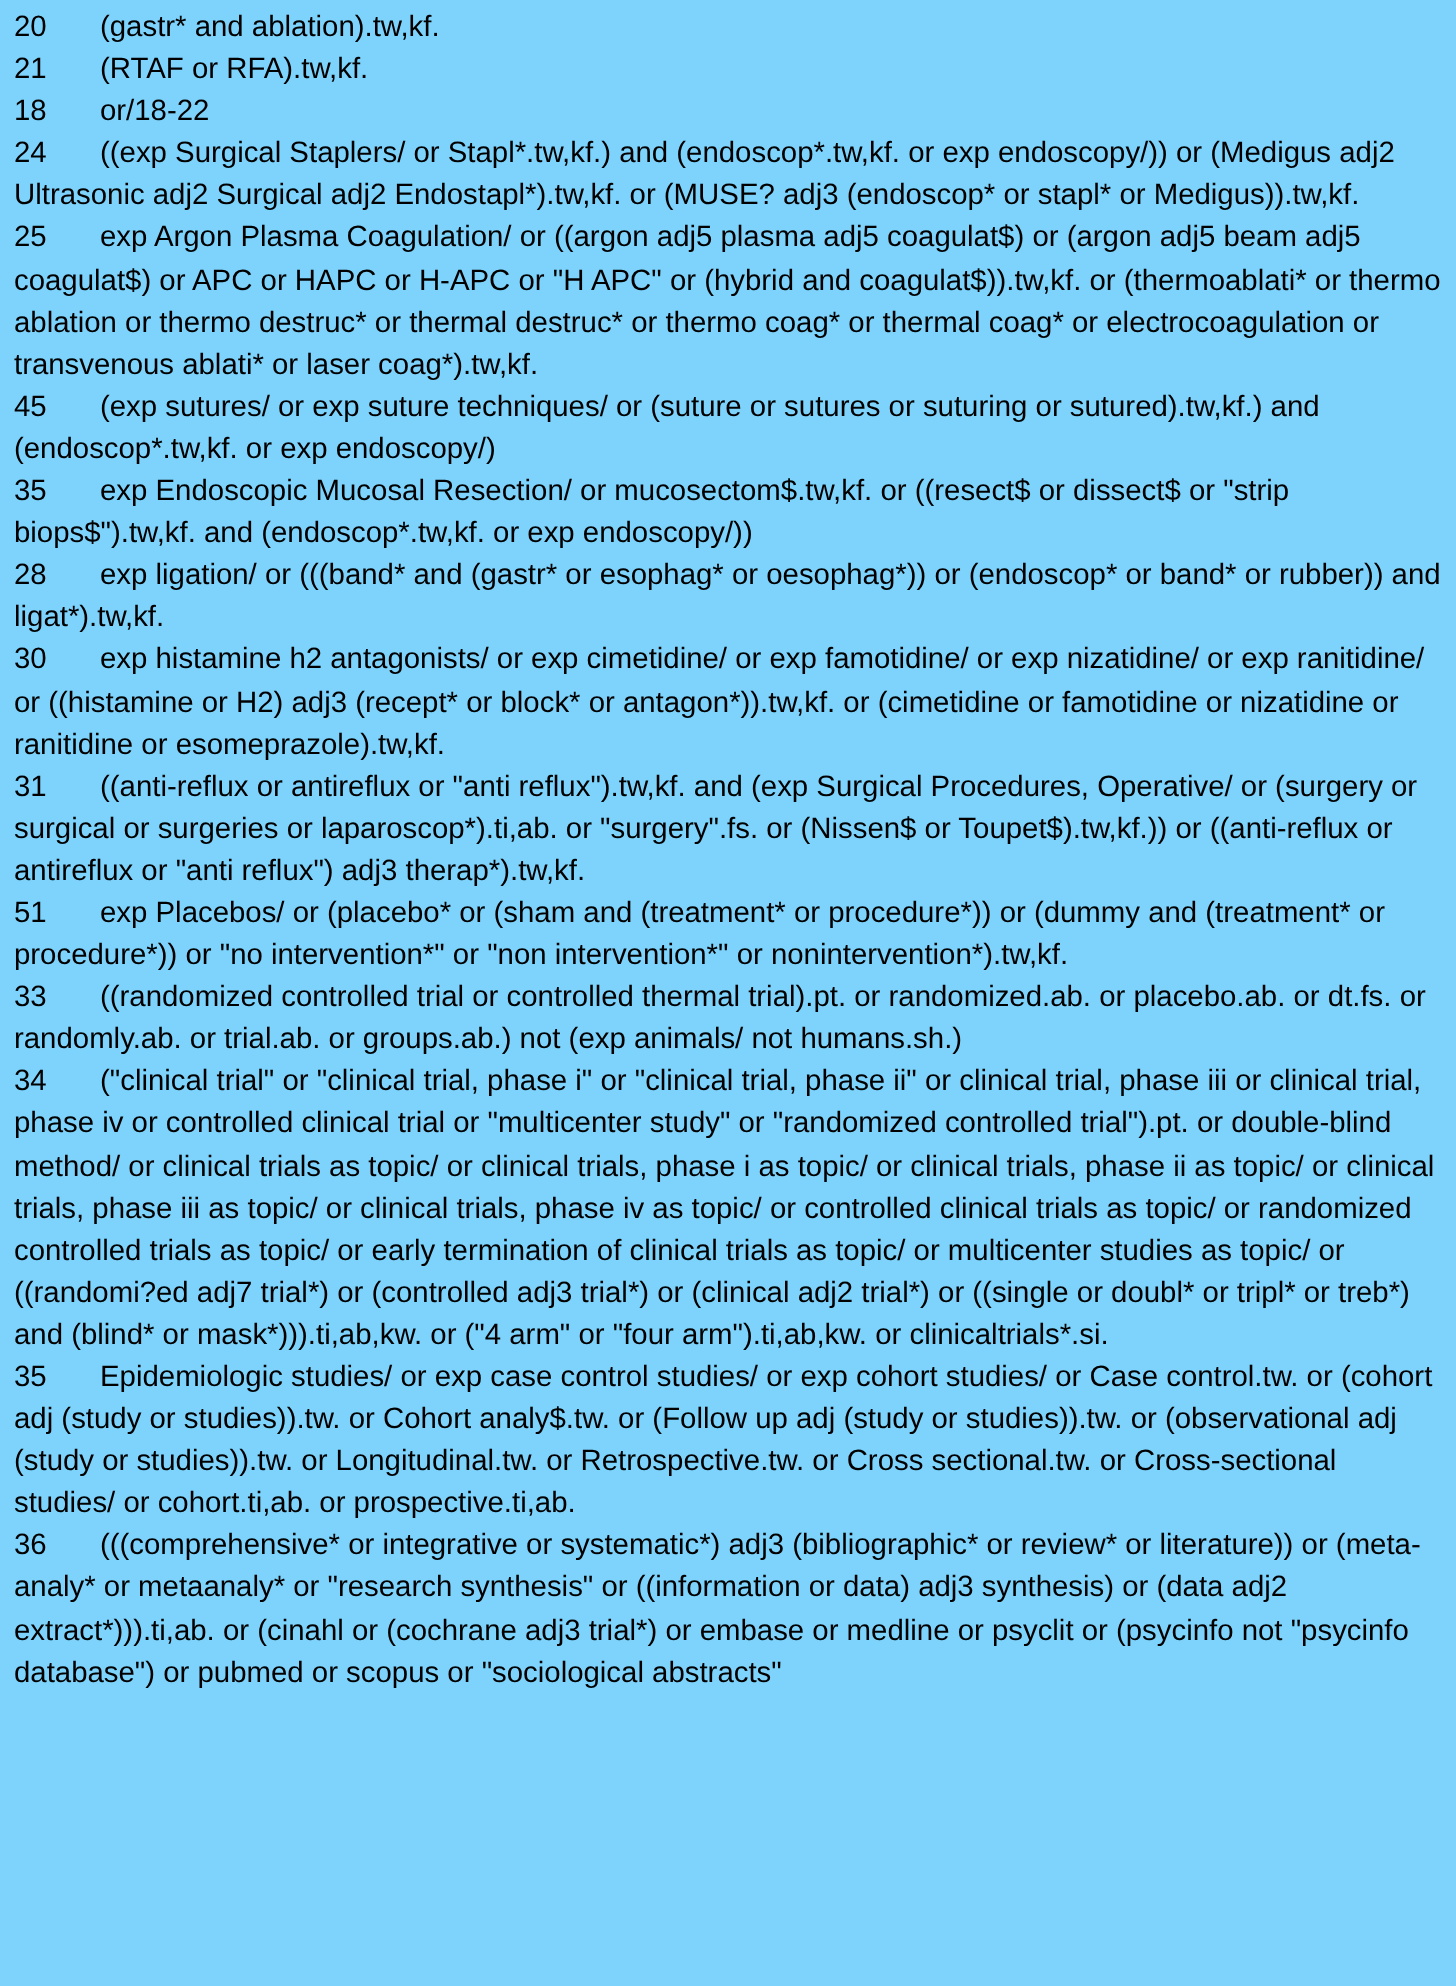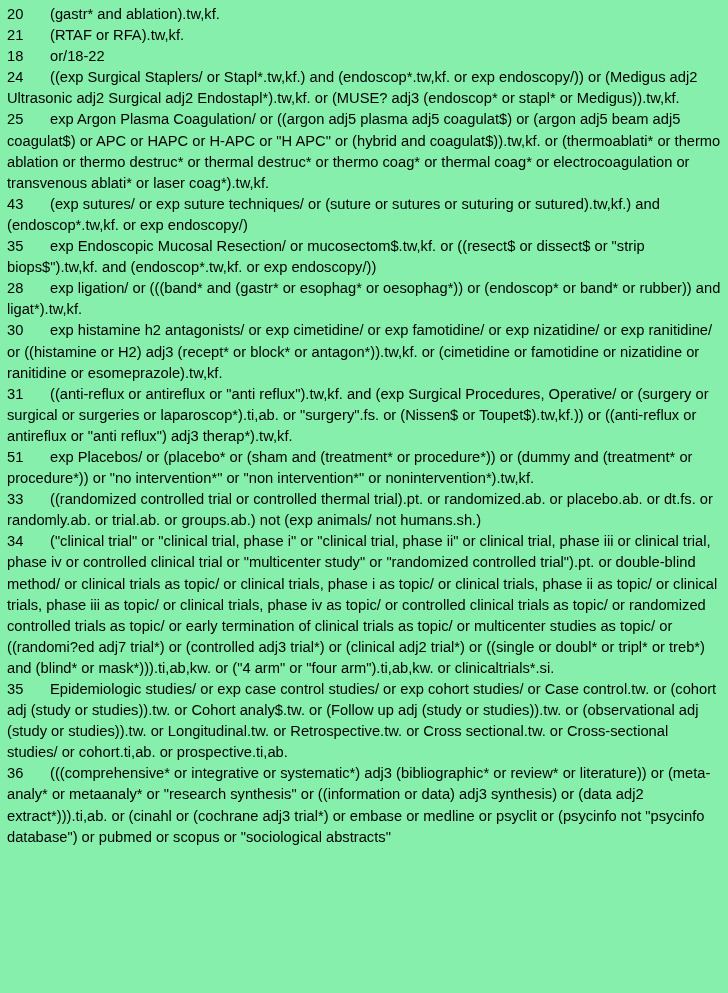--- a/index.html
+++ b/index.html
@@ -10,21 +10,21 @@
   body {
     width: 728px;
     min-height: 993px;
     box-sizing: border-box;
   }
   .doc {
     width: 728px;
     min-height: 993px;
     box-sizing: border-box;
     padding: 4px 6px 6px 7px;
-    background: #86efac;
+    background: #7dd3fc;
     color: #000000;
     font-family: "Liberation Sans", "DejaVu Sans", sans-serif;
     font-size: 14.7px;
     line-height: 21.1px;
     -webkit-font-smoothing: antialiased;
   }
   .entry {
     margin: 0;
     padding: 0;
     word-wrap: break-word;
@@ -48,21 +48,21 @@
 
   <div class="entry"><span class="num">21</span><span class="txt">(RTAF or RFA).tw,kf.</span></div>
 
 
   <div class="entry"><span class="num">18</span><span class="txt">or/18-22</span></div>
 
   <div class="entry"><span class="num">24</span><span class="txt">((exp Surgical Staplers/ or Stapl*.tw,kf.) and (endoscop*.tw,kf. or exp endoscopy/)) or (Medigus adj2 Ultrasonic adj2 Surgical adj2 Endostapl*).tw,kf. or (MUSE? adj3 (endoscop* or stapl* or Medigus)).tw,kf.</span></div>
 
   <div class="entry"><span class="num">25</span><span class="txt">exp Argon Plasma Coagulation/ or ((argon adj5 plasma adj5 coagulat$) or (argon adj5 beam adj5 coagulat$) or APC or HAPC or H-APC or "H APC" or (hybrid and coagulat$)).tw,kf. or (thermoablati* or thermo ablation or thermo destruc* or thermal destruc* or thermo coag* or thermal coag* or electrocoagulation or transvenous ablati* or laser coag*).tw,kf.</span></div>
 
-  <div class="entry"><span class="num">43</span><span class="txt">(exp sutures/ or exp suture techniques/ or (suture or sutures or suturing or sutured).tw,kf.) and (endoscop*.tw,kf. or exp endoscopy/)</span></div>
+  <div class="entry"><span class="num">45</span><span class="txt">(exp sutures/ or exp suture techniques/ or (suture or sutures or suturing or sutured).tw,kf.) and (endoscop*.tw,kf. or exp endoscopy/)</span></div>
 
   <div class="entry"><span class="num">35</span><span class="txt">exp Endoscopic Mucosal Resection/ or mucosectom$.tw,kf. or ((resect$ or dissect$ or "strip biops$").tw,kf. and (endoscop*.tw,kf. or exp endoscopy/))</span></div>
 
   <div class="entry"><span class="num">28</span><span class="txt">exp ligation/ or (((band* and (gastr* or esophag* or oesophag*)) or (endoscop* or band* or rubber)) and ligat*).tw,kf.</span></div>
 
 
   <div class="entry"><span class="num">30</span><span class="txt">exp histamine h2 antagonists/ or exp cimetidine/ or exp famotidine/ or exp nizatidine/ or exp ranitidine/ or ((histamine or H2) adj3 (recept* or block* or antagon*)).tw,kf. or (cimetidine or famotidine or nizatidine or ranitidine or esomeprazole).tw,kf.</span></div>
 
   <div class="entry"><span class="num">31</span><span class="txt">((anti-reflux or antireflux or "anti reflux").tw,kf. and (exp Surgical Procedures, Operative/ or (surgery or surgical or surgeries or laparoscop*).ti,ab. or "surgery".fs. or (Nissen$ or Toupet$).tw,kf.)) or ((anti-reflux or antireflux or "anti reflux") adj3 therap*).tw,kf.</span></div>
 

